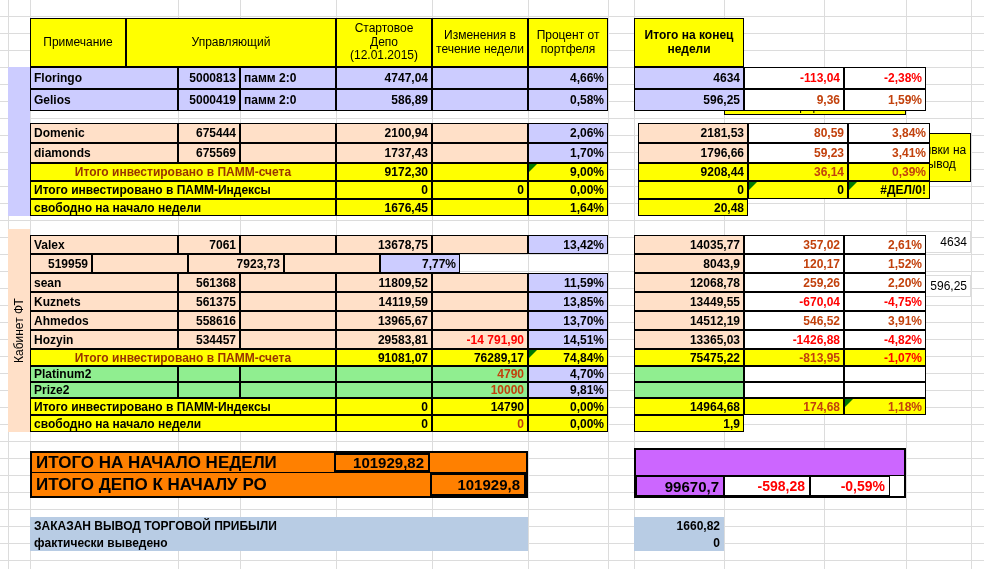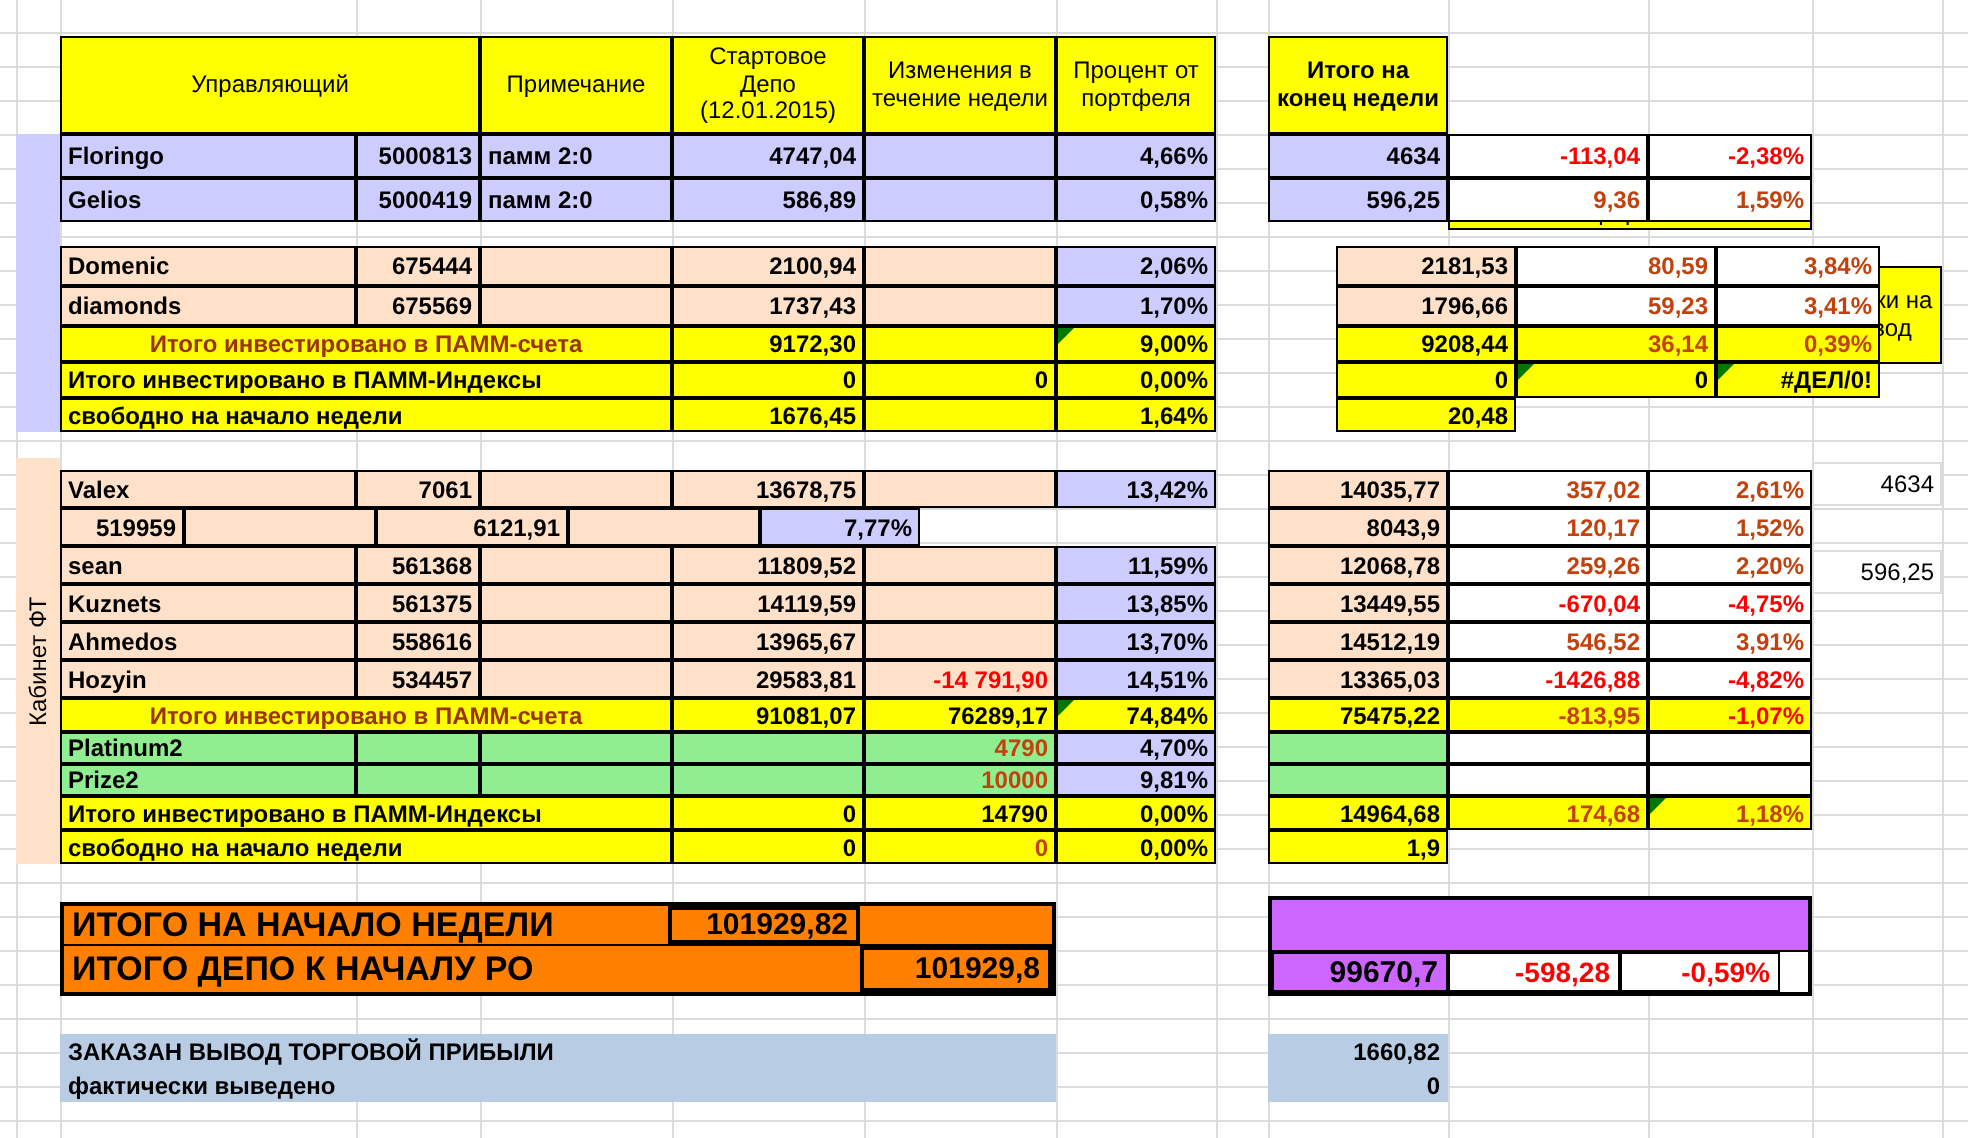--- a/index.html
+++ b/index.html
@@ -15,21 +15,21 @@
   .bld{font-weight:bold}
   .tr{justify-content:flex-end}
   .tc{justify-content:center;text-align:left}
   .bg-y{background:#FFFF00}.bg-l{background:#CCCCFF}.bg-p{background:#FFE0C8}.bg-g{background:#90EE90}
   .gh{border:1px solid #dcdcdc;background:#fff;font-weight:normal}
   .nb{border:none;background:transparent}
   .tpos{color:#c2410c}.tneg{color:#FF0000}.tmar{color:#993300}.navy{color:#00008B}
   .tri::after{content:"";position:absolute;top:0;left:0;width:0;height:0;
      border:4px solid transparent;border-top-color:#007800;border-left-color:#007800}
   .w210{width:210px}.w306{width:306px}.w148{width:148px}.w62{width:62px}.w96{width:96px}
-  .w80{width:80px}.w90{width:90px}.w100{width:100px}.w82{width:82px}.w65{width:65px}
+  .w80{width:80px}.w90{width:110px}.w100{width:100px}.w82{width:82px}.w65{width:65px}
   .h49{height:49px}.h22{height:22px}.h20{height:20px}.h19{height:19px}.h18{height:18px}
   .h17{height:17px}.h16{height:16px}
   .strip{position:absolute;left:8px;width:22px}
   .vert{writing-mode:vertical-rl;transform:rotate(180deg);display:flex;align-items:center;
         justify-content:center;font-size:12px;color:#000}
   .orange-block{position:absolute;left:30px;top:451px;width:498px;height:47px;border:2px solid #000;background:#FF8000}
   .orow{display:flex;align-items:center}
   .olabel{flex:1;padding-left:4px;font-size:17px;font-weight:bold}
   .oval{border:2px solid #000;display:flex;align-items:center;justify-content:flex-end;
         padding:0 4px;font-weight:bold;font-size:15px;height:100%}
@@ -58,22 +58,22 @@
   <div class="vl" style="left:634px"></div>
   <div class="vl" style="left:724px"></div>
   <div class="vl" style="left:824px"></div>
   <div class="vl" style="left:906px"></div>
   <div class="vl" style="left:971px"></div>
 
   <div class="strip bg-l" style="top:67px;height:149px"></div>
   <div class="strip bg-p vert" style="top:229px;height:203px">Кабинет ФТ</div>
 
   <div class="abs row h49" style="left:30px;top:18px">
+    <div class="c hd bg-y w96">Примечание</div>
     <div class="c hd bg-y w210">Управляющий</div>
-    <div class="c hd bg-y w96">Примечание</div>
     <div class="c hd bg-y w96">Стартовое Депо (12.01.2015)</div>
     <div class="c hd bg-y w96">Изменения в течение недели</div>
     <div class="c hd bg-y w80">Процент от портфеля</div>
   </div>
 
   <div class="abs c hd bg-y bld w90 h49" style="left:634px;top:18px">Итого на конец недели</div>
   <div class="abs c hd bg-y h16" style="left:724px;top:18px;width:182px">17.01.2015</div>
   <div class="abs c hd bg-y h16" style="left:724px;top:34px;width:182px">прирост</div>
   <div class="abs c hd bg-y navy w100 h17" style="left:724px;top:50px">в $</div>
   <div class="abs c hd bg-y navy w82 h17" style="left:824px;top:50px">в %</div>
@@ -143,21 +143,21 @@
       <div class="c bg-y w80 tr">0,00%</div>
     </div>
     <div class="row h17">
       <div class="c bg-y w306">свободно на начало недели</div>
       <div class="c bg-y w96 tr">1676,45</div>
       <div class="c bg-y w96"></div>
       <div class="c bg-y w80 tr">1,64%</div>
     </div>
   </div>
 
-  <div class="abs" style="left:668px;top:123px">
+  <div class="abs" style="left:638px;top:123px">
     <div class="row h20">
       <div class="c bg-p w90 tr">2181,53</div>
       <div class="c w100 tr tpos">80,59</div>
       <div class="c w82 tr tpos">3,84%</div>
     </div>
     <div class="row h20">
       <div class="c bg-p w90 tr">1796,66</div>
       <div class="c w100 tr tpos">59,23</div>
       <div class="c w82 tr tpos">3,41%</div>
     </div>
@@ -183,21 +183,21 @@
       <div class="c bg-p w148">Valex</div>
       <div class="c bg-p w62 tr">7061</div>
       <div class="c bg-p w96"></div>
       <div class="c bg-p w96 tr">13678,75</div>
       <div class="c bg-p w96"></div>
       <div class="c bg-l w80 tr">13,42%</div>
     </div>
     <div class="row h19">
       <div class="c bg-p w62 tr">519959</div>
       <div class="c bg-p w96"></div>
-      <div class="c bg-p w96 tr">6121,91</div>
+      <div class="c bg-p w96 tr">7923,73</div>
       <div class="c bg-p w96"></div>
       <div class="c bg-l w80 tr">7,77%</div>
     </div>
     <div class="row h19">
       <div class="c bg-p w148">sean</div>
       <div class="c bg-p w62 tr">561368</div>
       <div class="c bg-p w96"></div>
       <div class="c bg-p w96 tr">11809,52</div>
       <div class="c bg-p w96"></div>
       <div class="c bg-l w80 tr">11,59%</div>

